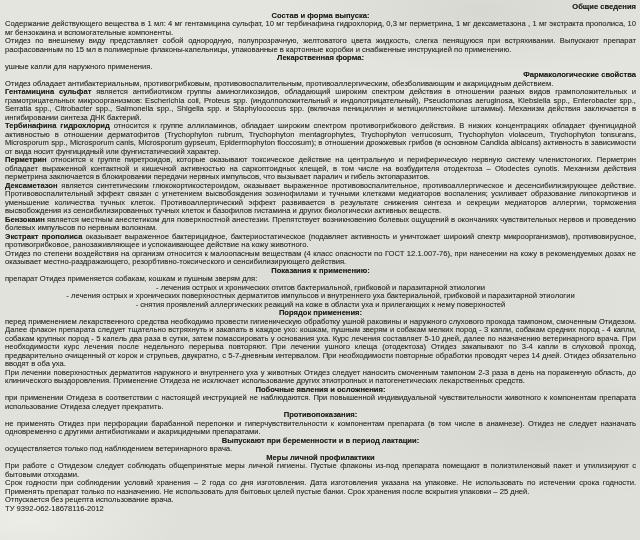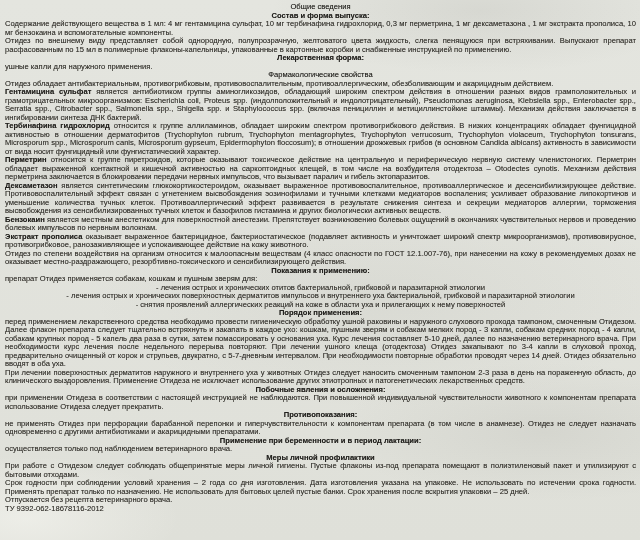--- a/index.html
+++ b/index.html
@@ -23,21 +23,21 @@
     box-sizing: border-box;
     width: 640px;
     height: 540px;
     padding: 3px 4px 2px 5px;
     color: #35332e;
     font-size: 7.6px;
     line-height: 8.5px;
     text-shadow: 0 0 .4px rgba(60,58,52,.5);
   }
   .blk { margin: 0; text-align: justify; }
-  .hc  { text-align: center; font-weight: normal; color: #22211e; }
+  .hc  { text-align: right; font-weight: bold; color: #22211e; }
   .h   { text-align: center; font-weight: bold; color: #22211e; }
   .li  { text-align: center; }
   .lead { font-weight: bold; color: #22211e; }
 </style>
 </head>
 <body>
 
 <div class="page" id="doc">
     <div class="blk hc">Общие сведения</div>
     <div class="blk h">Состав и форма выпуска:</div>
@@ -59,20 +59,20 @@
     <div class="blk li">- лечения острых и хронических отитов бактериальной, грибковой и паразитарной этиологии</div>
     <div class="blk li">- лечения острых и хронических поверхностных дерматитов импульсов и внутреннего уха бактериальной, грибковой и паразитарной этиологии</div>
     <div class="blk li">- снятия проявлений аллергических реакций на коже в области уха и прилегающих к нему поверхностей</div>
     <div class="blk h">Порядок применения:</div>
     <div class="blk p">перед применением лекарственного средства необходимо провести гигиеническую обработку ушной раковины и наружного слухового прохода тампоном, смоченным Отидезом. Далее флакон препарата следует тщательно встряхнуть и закапать в каждое ухо: кошкам, пушным зверям и собакам мелких пород - 3 капли, собакам средних пород - 4 капли, собакам крупных пород - 5 капель два раза в сутки, затем помассировать у основания уха. Курс лечения составляет 5-10 дней, далее по назначению ветеринарного врача. При необходимости курс лечения после недельного перерыва повторяют. При лечении ушного клеща (отодектоза) Отидез закапывают по 3-4 капли в слуховой проход, предварительно очищенный от корок и струпьев, двукратно, с 5-7-дневным интервалом. При необходимости повторные обработки проводят через 14 дней. Отидез обязательно вводят в оба уха.</div>
     <div class="blk p">При лечении поверхностных дерматитов наружного и внутреннего уха у животных Отидез следует наносить смоченным тампоном 2-3 раза в день на пораженную область, до клинического выздоровления. Применение Отидеза не исключает использование других этиотропных и патогенетических лекарственных средств.</div>
     <div class="blk h">Побочные явления и осложнения:</div>
     <div class="blk p">при применении Отидеза в соответствии с настоящей инструкцией не наблюдаются. При повышенной индивидуальной чувствительности животного к компонентам препарата использование Отидеза следует прекратить.</div>
     <div class="blk h">Противопоказания:</div>
     <div class="blk p">не применять Отидез при перфорации барабанной перепонки и гиперчувствительности к компонентам препарата (в том числе в анамнезе). Отидез не следует назначать одновременно с другими антибиотиками и акарицидными препаратами.</div>
-    <div class="blk h">Применение при беременности и в период лактации:</div>
+    <div class="blk h">Выпускают при беременности и в период лактации:</div>
     <div class="blk p">осуществляется только под наблюдением ветеринарного врача.</div>
     <div class="blk h">Меры личной профилактики</div>
     <div class="blk p">При работе с Отидезом следует соблюдать общепринятые меры личной гигиены. Пустые флаконы из-под препарата помещают в полиэтиленовый пакет и утилизируют с бытовыми отходами.</div>
     <div class="blk p">Срок годности при соблюдении условий хранения – 2 года со дня изготовления. Дата изготовления указана на упаковке. Не использовать по истечении срока годности. Применять препарат только по назначению. Не использовать для бытовых целей пустые банки. Срок хранения после вскрытия упаковки – 25 дней.</div>
-    <div class="blk p">Отпускается без рецепта ветеринарного врача.</div>
+    <div class="blk p">Отпускается без рецепта использование врача.</div>
     <div class="blk p">ТУ 9392-062-18678116-2012</div>
   </div>
 
 </body></html>

